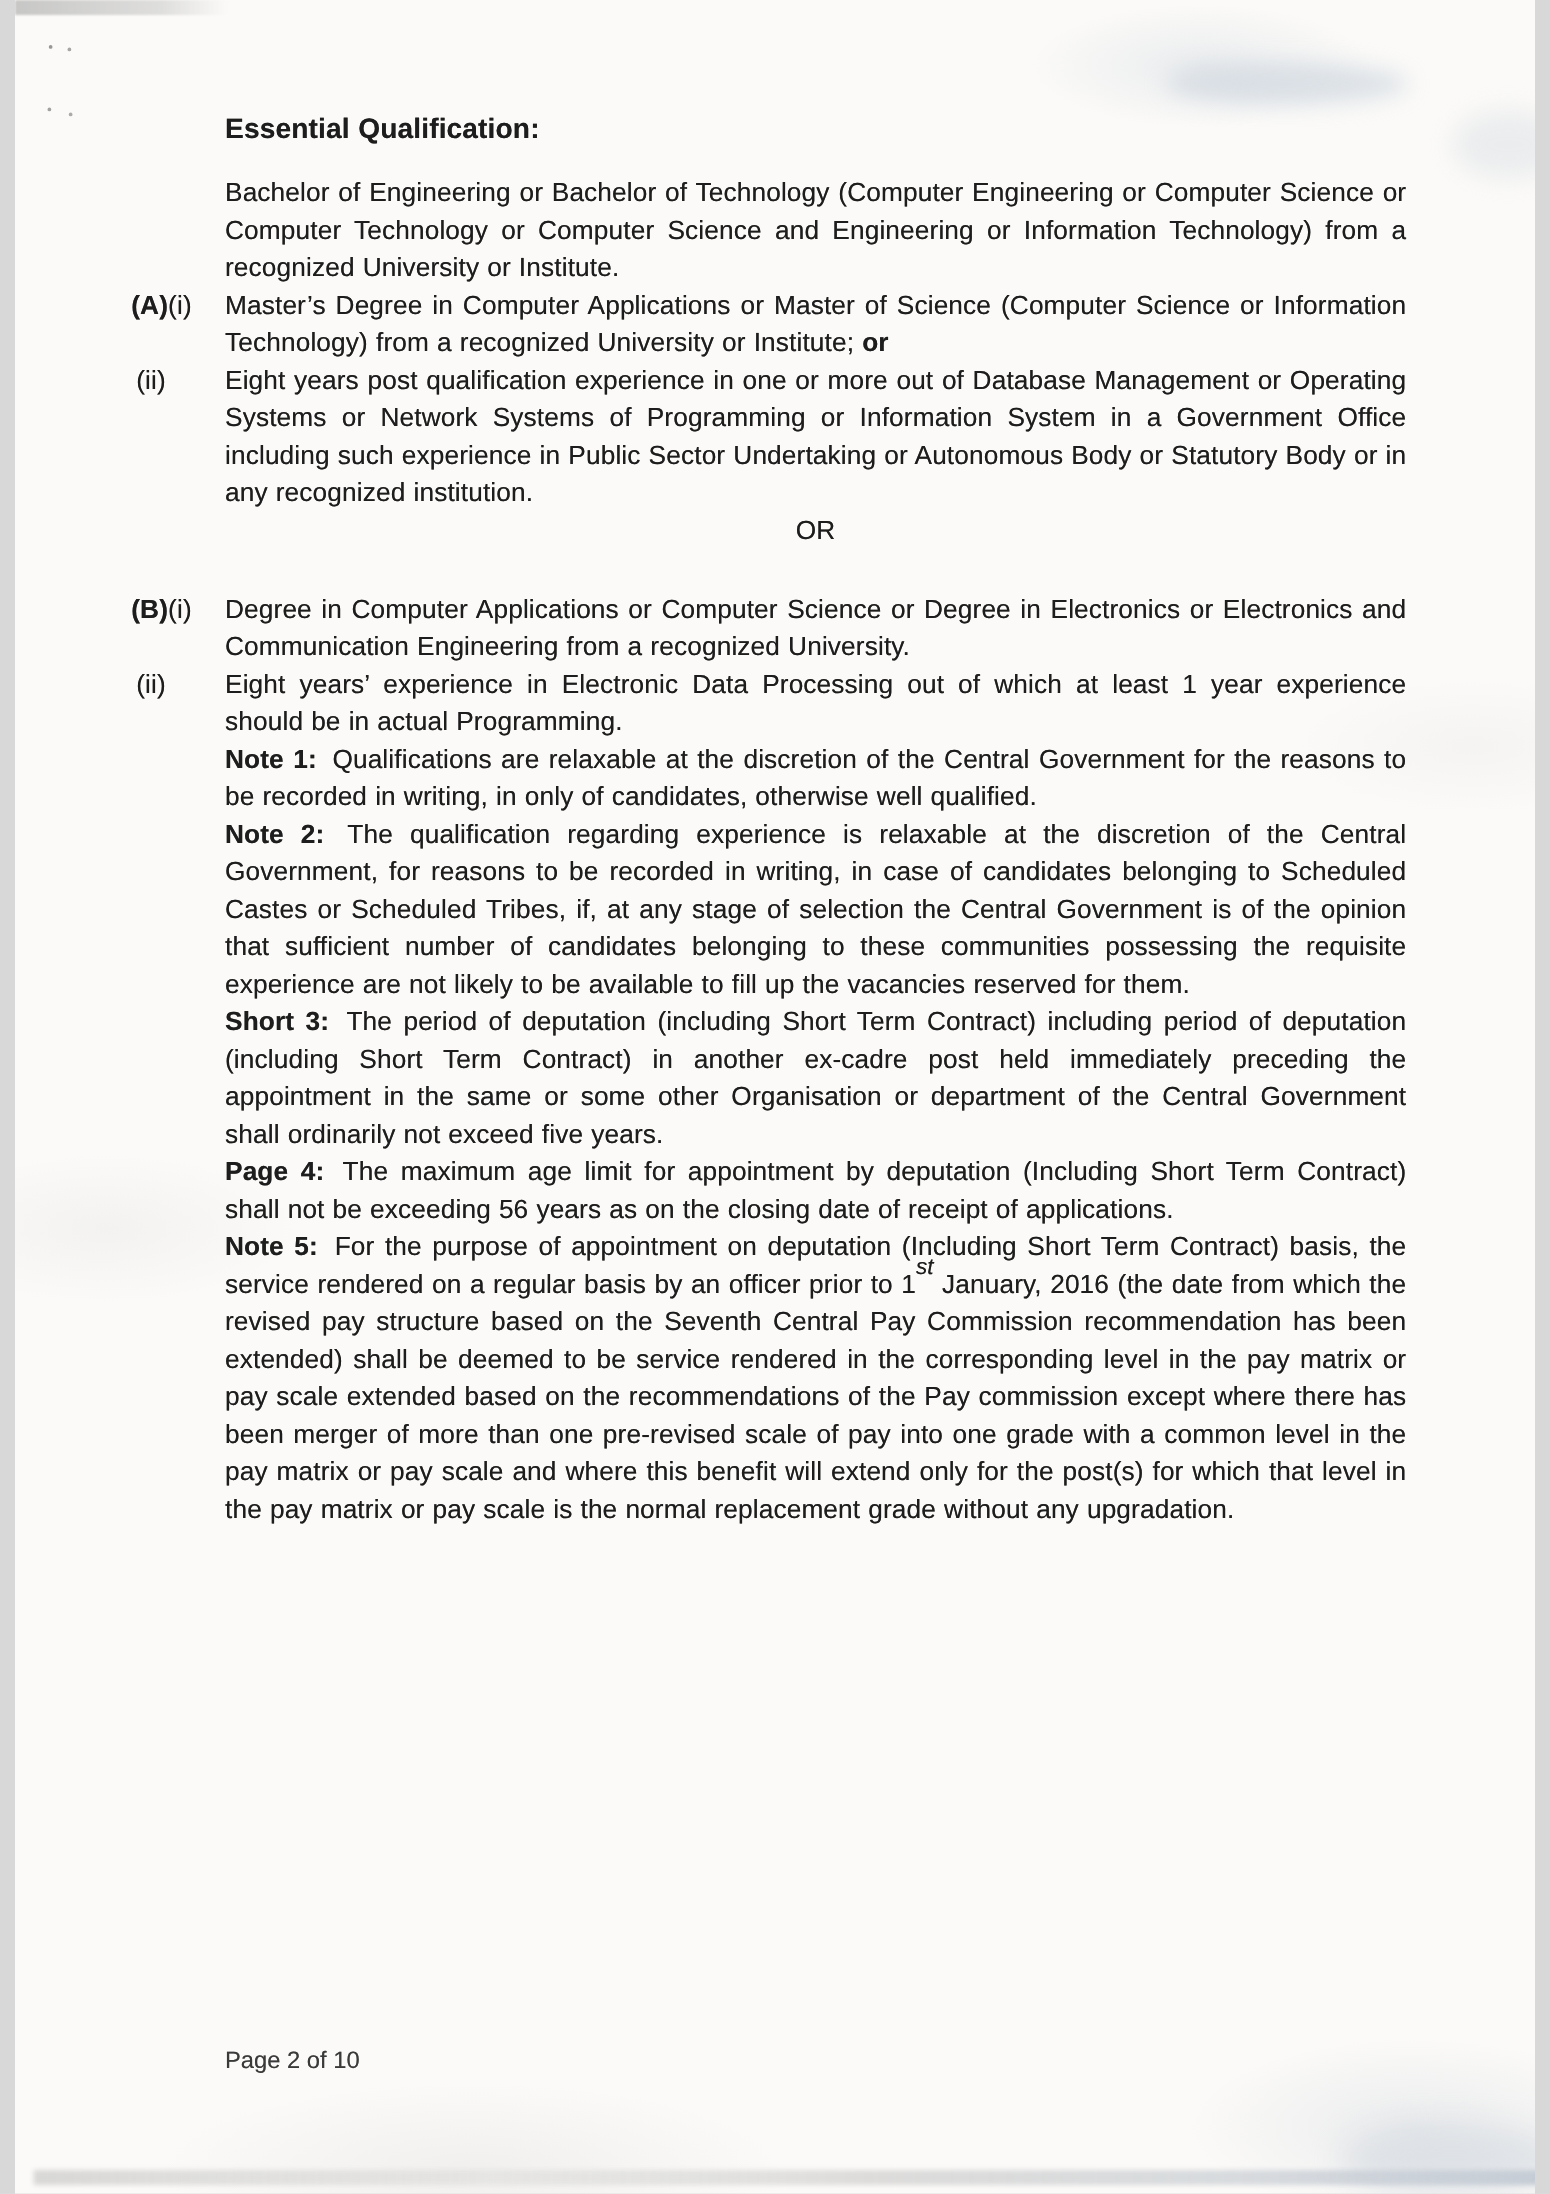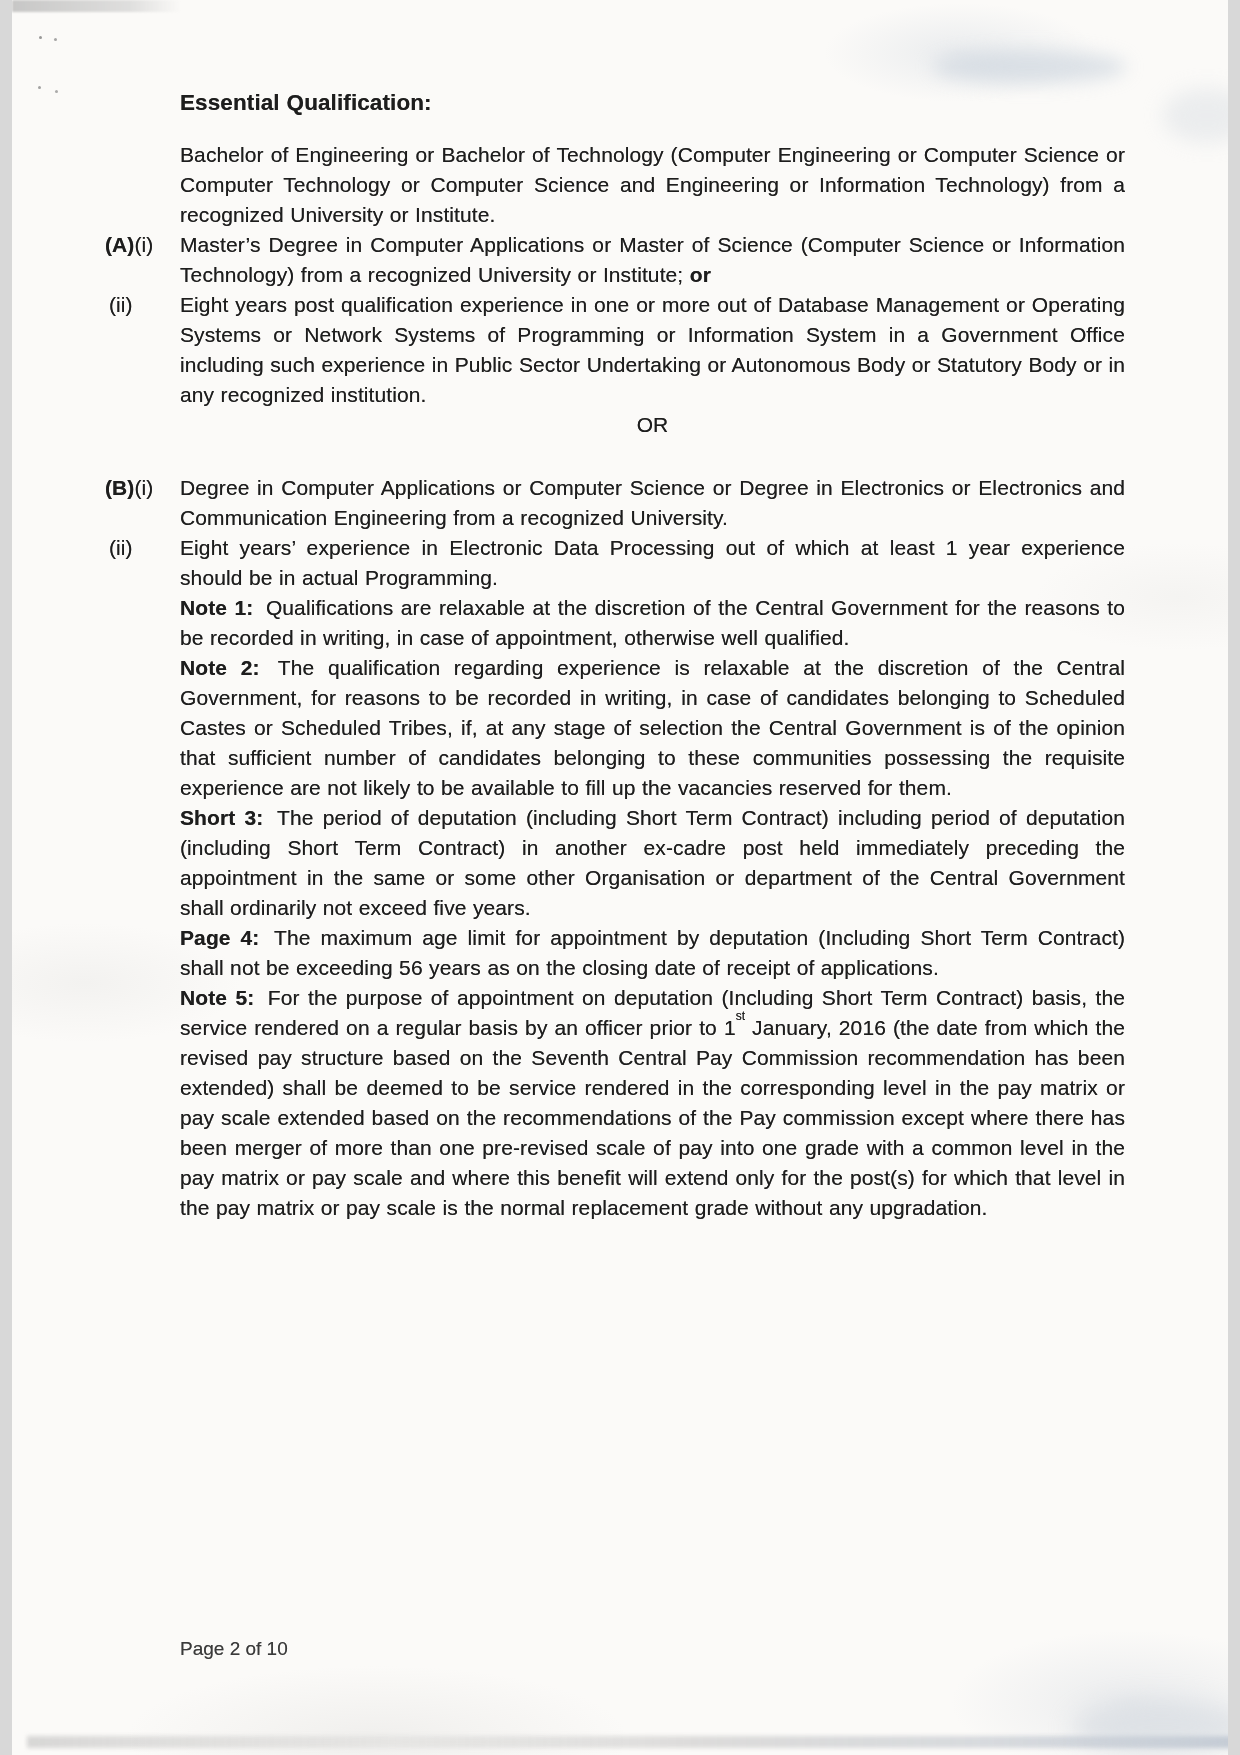--- a/index.html
+++ b/index.html
@@ -53,25 +53,26 @@
   .mb16 { margin-bottom: 16px; }
   .mb18 { margin-bottom: 18px; }
   .mb24 { margin-bottom: 24px; }
   .mb25 { margin-bottom: 25px; }
   .or-divider {
     text-align: center !important;
     margin-bottom: 33px !important;
   }
   .note-label { font-weight: 700; padding-right: 5px; }
   sup.scr {
-    font-size: 12px;
+    font-size: 18px;
     line-height: 0;
     position: relative;
     top: -7px;
     letter-spacing: 0;
+    font-style: italic;
   }
   .footer {
     position: absolute;
     left: 168px;
     top: 1638px;
     width: 945px;
     text-align: left;
     font-size: 19px;
     color: #3a3a3a;
     text-shadow: 0 0 0.5px rgba(60,60,60,.6);
@@ -157,21 +158,21 @@
       <span>Degree in Computer Applications or Computer Science or Degree in Electronics or Electronics and Communication Engineering from a recognized University.</span>
     </p>
 
     <p class="hang mb25">
       <span class="lbl lbl-ii">(ii)</span>
       <span>Eight years’ experience in Electronic Data Processing out of which at least 1 year experience should be in actual Programming.</span>
     </p>
 
     <p class="mb24">
       <span class="note-label">Note 1:</span>
-      <span>Qualifications are relaxable at the discretion of the Central Government for the reasons to be recorded in writing, in case of appointment, otherwise well qualified.</span>
+      <span>Qualifications are relaxable at the discretion of the Central Government for the reasons to be recorded in writing, in only of candidates, otherwise well qualified.</span>
     </p>
 
     <p class="mb22">
       <span class="note-label">Note 2:</span>
       <span>The qualification regarding experience is relaxable at the discretion of the Central Government, for reasons to be recorded in writing, in case of candidates belonging to Scheduled Castes or Scheduled Tribes, if, at any stage of selection the Central Government is of the opinion that sufficient number of candidates belonging to these communities possessing the requisite experience are not likely to be available to fill up the vacancies reserved for them.</span>
     </p>
 
     <p class="mb16">
       <span class="note-label">Short 3:</span>
       <span>The period of deputation (including Short Term Contract) including period of deputation (including Short Term Contract) in another ex-cadre post held immediately preceding the appointment in the same or some other Organisation or department of the Central Government shall ordinarily not exceed five years.</span>

